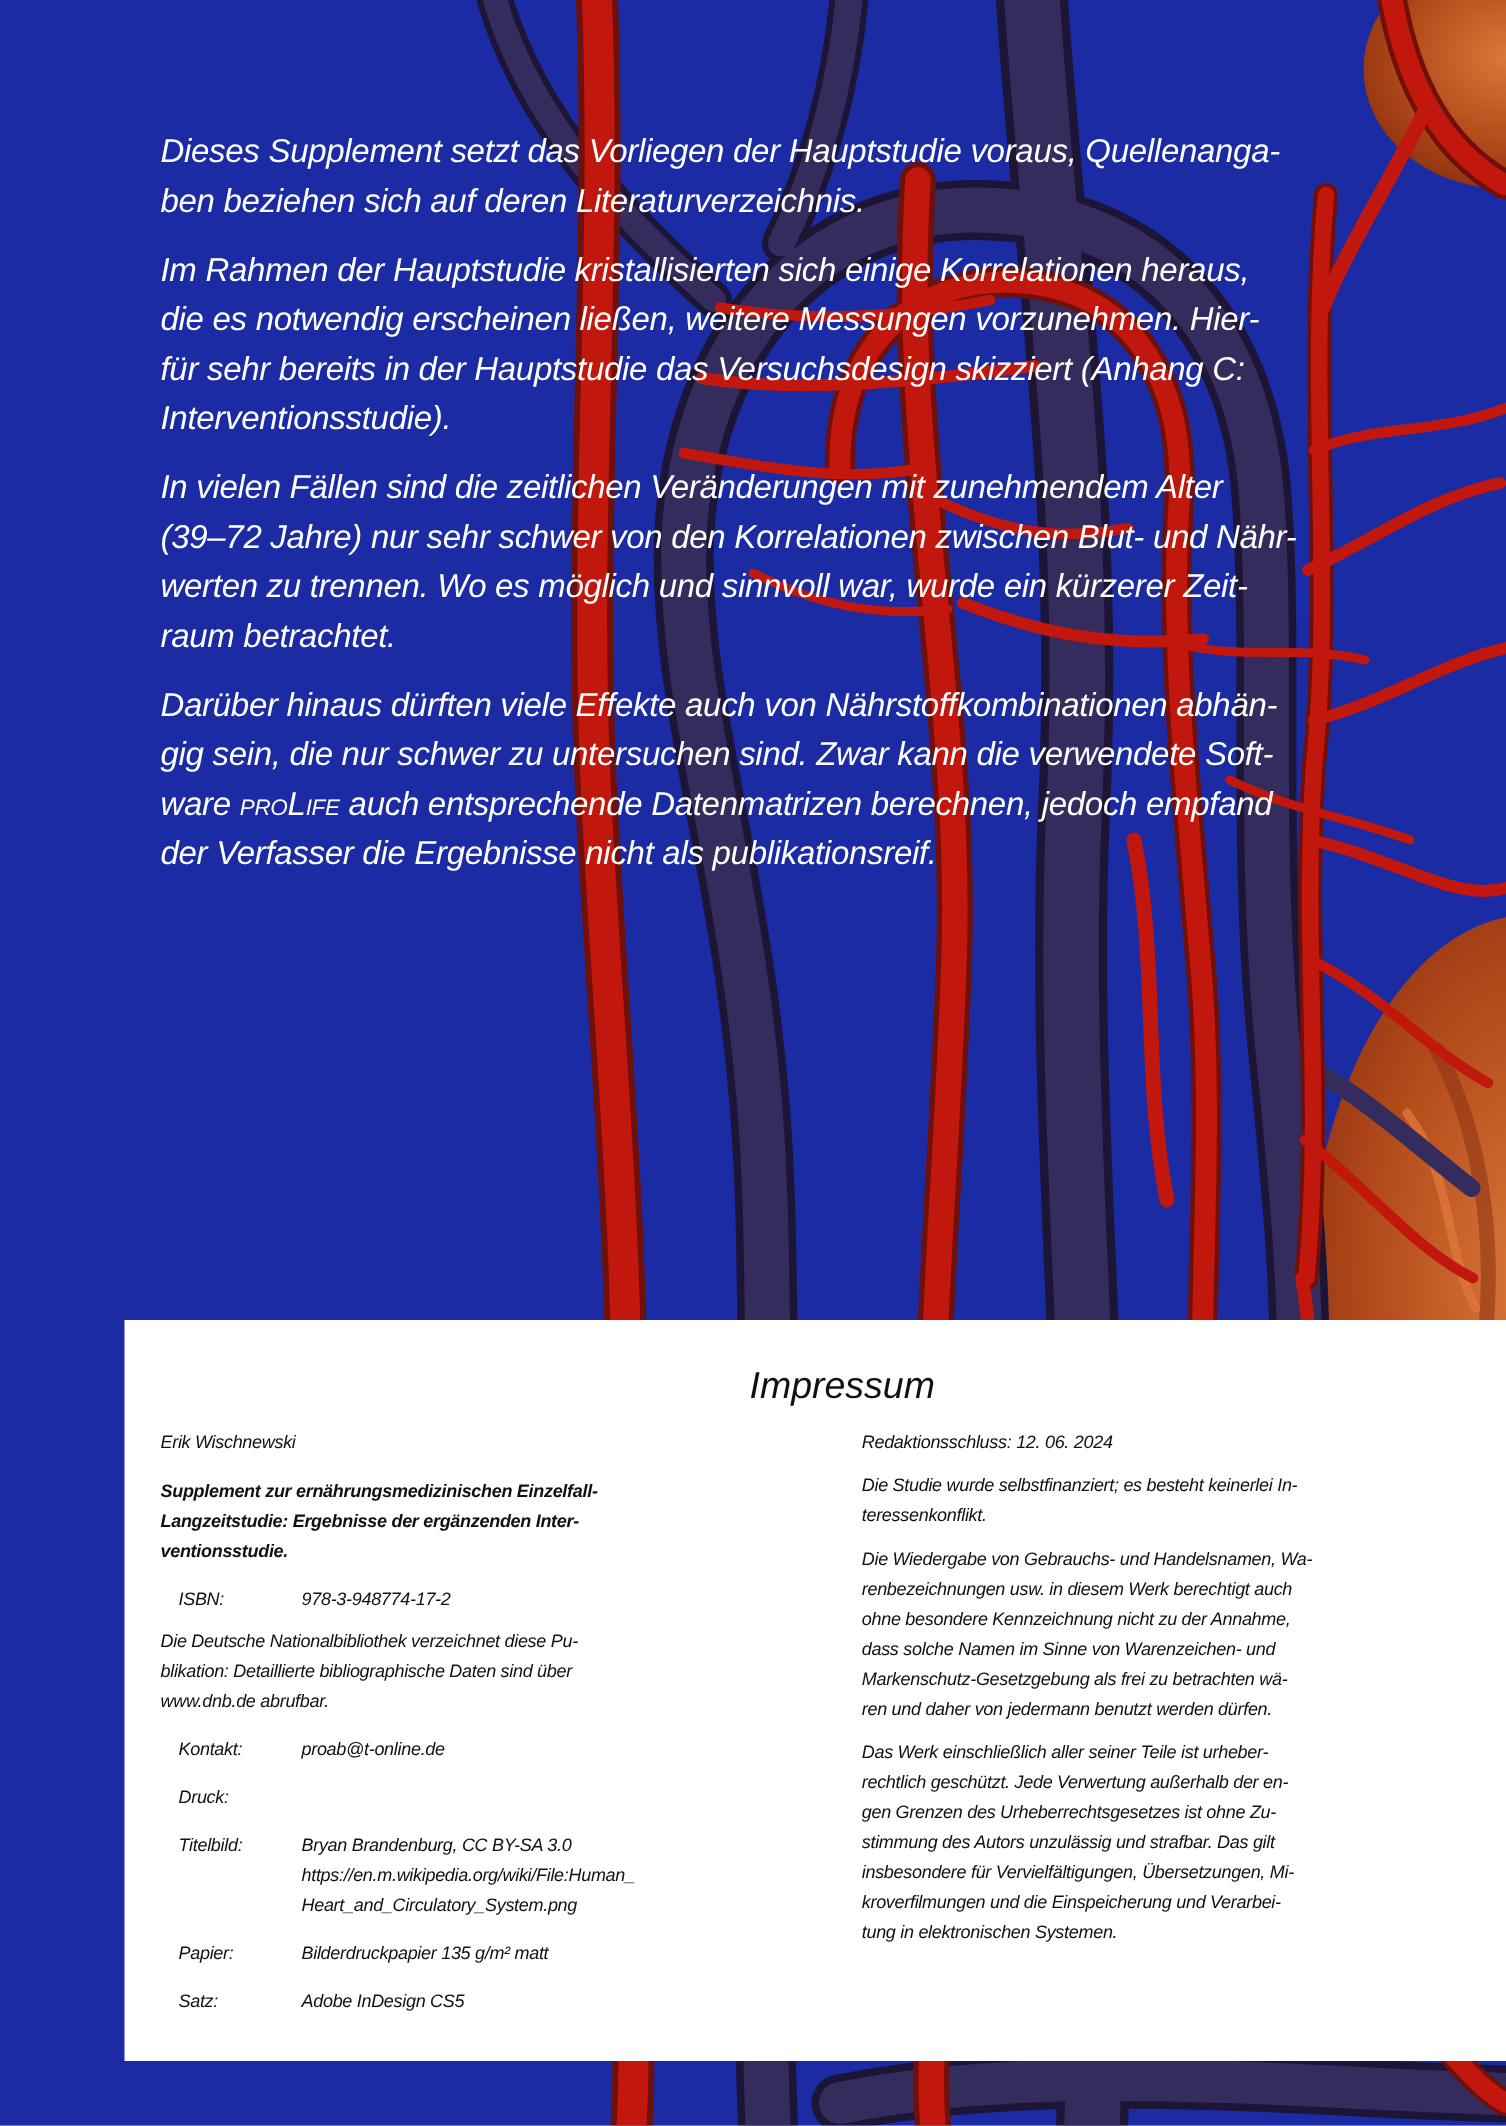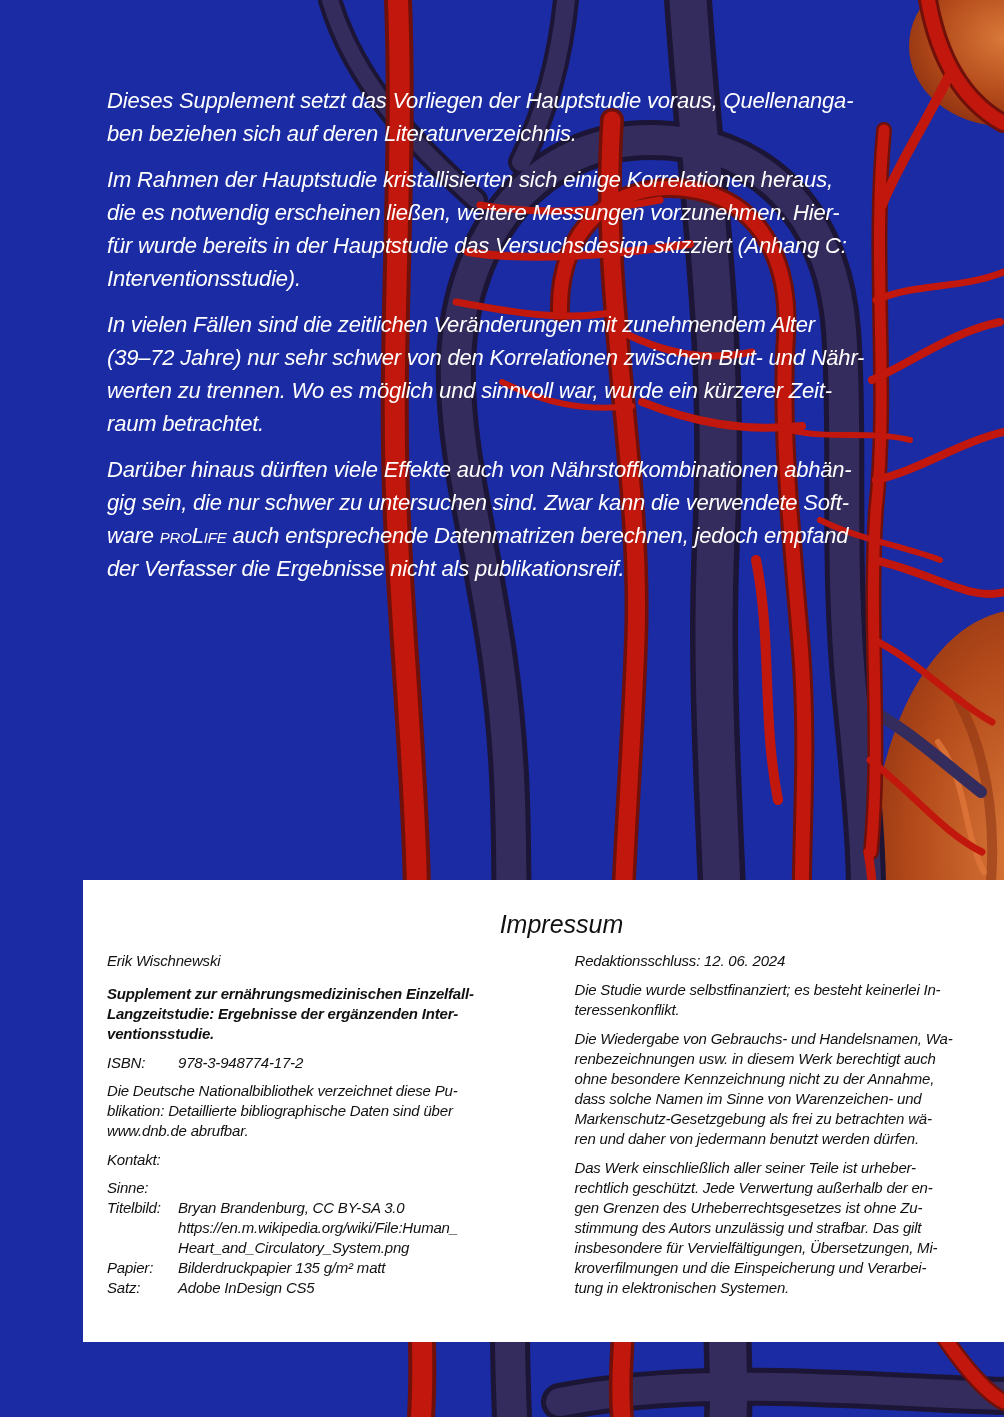--- a/index.html
+++ b/index.html
@@ -54,24 +54,24 @@
     padding: 28px 22px 18px 24px;
     z-index: 2;
   }
   .imp-title {
     margin: 2px 0 12px 0;
     text-align: center;
     font-size: 25px;
     font-weight: normal;
   }
   .imp-cols { display: flex; gap: 26px; }
-  .imp-col { flex: 1; font-size: 15px; line-height: 20px; letter-spacing: -0.2px; }
+  .imp-col { flex: 1; font-size: 12px; line-height: 20px; letter-spacing: -0.2px; }
   .imp-block { margin: 0 0 9px 0; white-space: pre-line; }
   .imp-block.bold { font-weight: bold; margin-top: 13px; }
-  .imp-row { display: flex; margin: 0; }
+  .imp-row { display: flex; margin: 12px; gap: 11px; }
   .imp-row.gap-after { margin-bottom: 8px; }
   .imp-label { flex: 0 0 71px; }
   .imp-value { flex: 1; white-space: pre-line; }
 </style>
 </head>
 <body>
 
 <div class="page">
 
   <svg class="artwork" width="1004" height="1417" viewBox="0 0 1004 1417" xmlns="http://www.w3.org/2000/svg">
@@ -158,21 +158,21 @@
       <path class="artery-thin" d="M820,520 C860,540 900,545 940,560" stroke-width="6"></path>
       <path class="artery-thin" d="M790,430 C830,440 870,430 910,440" stroke-width="6"></path>
     </g>
   </svg>
 
   <div class="text-block">
     <p class="body-text">Dieses Supplement setzt das Vorliegen der Hauptstudie voraus, Quellenanga-
 ben beziehen sich auf deren Literaturverzeichnis.</p>
     <p class="body-text">Im Rahmen der Hauptstudie kristallisierten sich einige Korrelationen heraus,
 die es notwendig erscheinen ließen, weitere Messungen vorzunehmen. Hier-
-für wurde bereits in der Hauptstudie das Versuchsdesign skizziert (Anhang C:
+für sehr bereits in der Hauptstudie das Versuchsdesign skizziert (Anhang C:
 Interventionsstudie).</p>
     <p class="body-text">In vielen Fällen sind die zeitlichen Veränderungen mit zunehmendem Alter
 (39–72 Jahre) nur sehr schwer von den Korrelationen zwischen Blut- und Nähr-
 werten zu trennen. Wo es möglich und sinnvoll war, wurde ein kürzerer Zeit-
 raum betrachtet.</p>
     <p class="body-text"><span>Darüber hinaus dürften viele Effekte auch von Nährstoffkombinationen abhän-
 gig sein, die nur schwer zu untersuchen sind. Zwar kann die verwendete Soft-
 ware </span><span class="brand">proLife</span><span> auch entsprechende Datenmatrizen berechnen, jedoch empfand
 der Verfasser die Ergebnisse nicht als publikationsreif.</span></p>
   </div>
@@ -188,23 +188,24 @@
 ventionsstudie.</p>
         <div class="imp-row gap-after">
           <span class="imp-label">ISBN:</span>
           <span class="imp-value">978-3-948774-17-2</span>
         </div>
         <p class="imp-block">Die Deutsche Nationalbibliothek verzeichnet diese Pu-
 blikation: Detaillierte bibliographische Daten sind über
 www.dnb.de abrufbar.</p>
         <div class="imp-row gap-after">
           <span class="imp-label">Kontakt:</span>
-        </div>
-        <div class="imp-row">
-          <span class="imp-label">Sinne:</span>
+          <span class="imp-value">proab@t-online.de</span>
+        </div>
+        <div class="imp-row">
+          <span class="imp-label">Druck:</span>
         </div>
         <div class="imp-row">
           <span class="imp-label">Titelbild:</span>
           <span class="imp-value">Bryan Brandenburg, CC BY-SA 3.0
 https://en.m.wikipedia.org/wiki/File:Human_
 Heart_and_Circulatory_System.png</span>
         </div>
         <div class="imp-row">
           <span class="imp-label">Papier:</span>
           <span class="imp-value">Bilderdruckpapier 135 g/m² matt</span>

